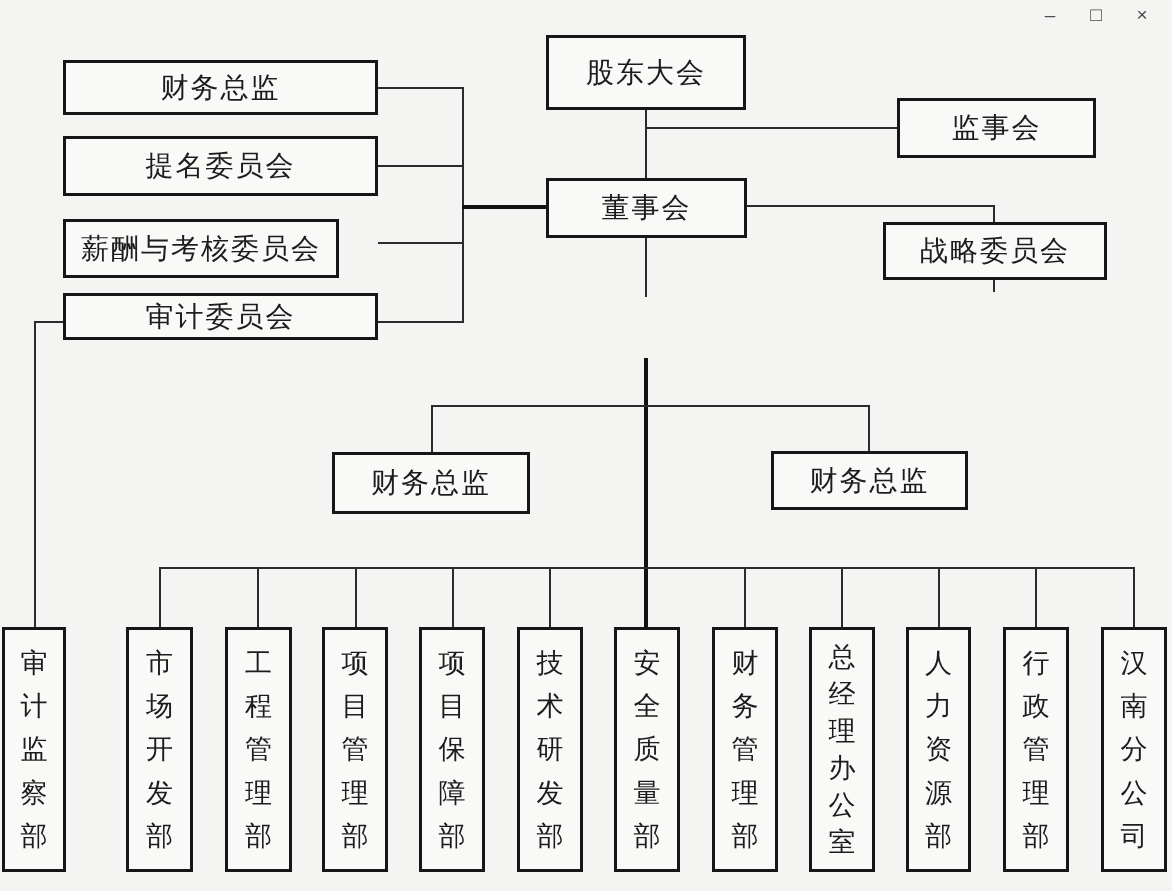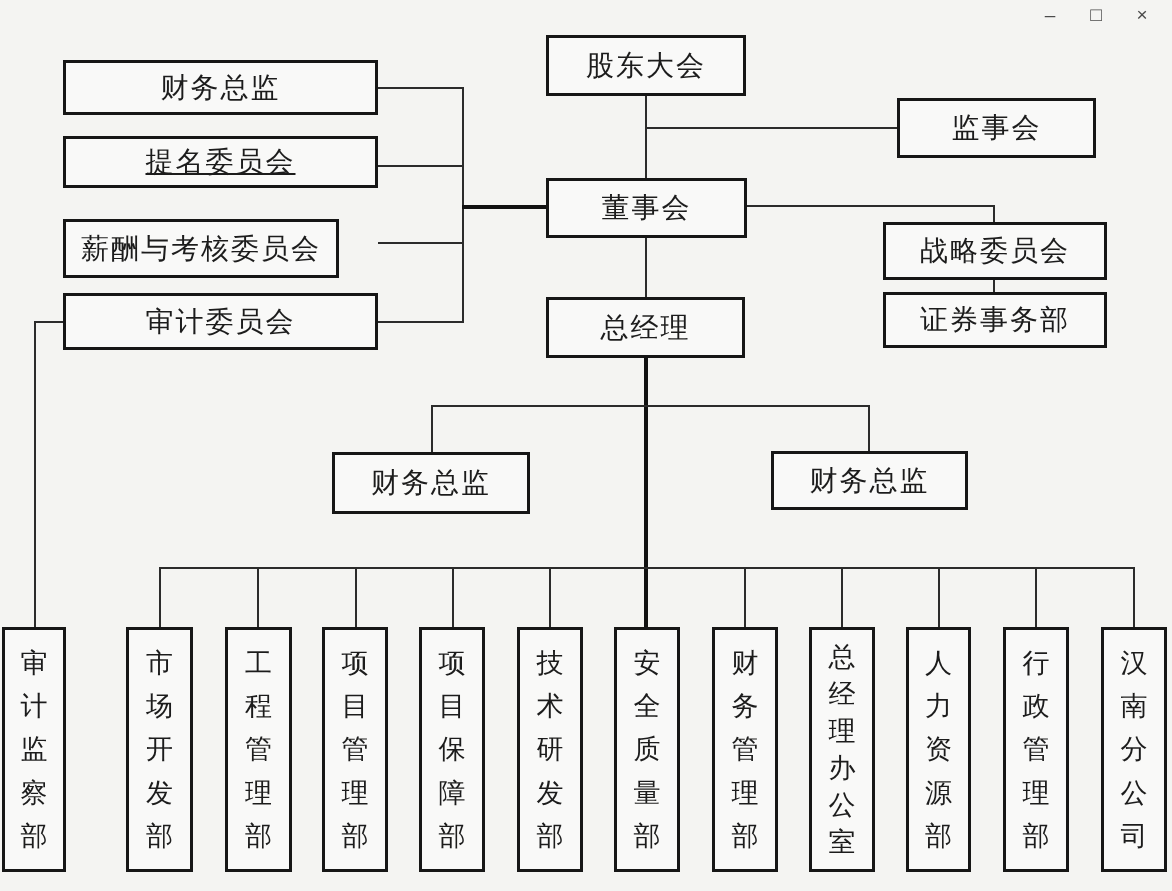--- a/index.html
+++ b/index.html
@@ -100,32 +100,30 @@
   <div class="ln" style="left:549px; top:567px; width:2px; height:60px;"></div>
   <div class="ln" style="left:744px; top:567px; width:2px; height:60px;"></div>
   <div class="ln" style="left:841px; top:567px; width:2px; height:60px;"></div>
   <div class="ln" style="left:938px; top:567px; width:2px; height:60px;"></div>
   <div class="ln" style="left:1035px; top:567px; width:2px; height:60px;"></div>
   <div class="ln" style="left:1133px; top:567px; width:2px; height:60px;"></div>
 
   <div class="ln" style="left:35px; top:321px; width:28px; height:2px;"></div>
   <div class="ln" style="left:34px; top:321px; width:2px; height:306px;"></div>
 
-  <div class="node" style="left:546px; top:35px; width:200px; height:61px;">股东大会</div>
+  <div class="node" style="left:546px; top:35px; width:200px; height:75px;">股东大会</div>
   <div class="node" style="left:546px; top:178px; width:201px; height:60px;">董事会</div>
   <div class="node" style="left:897px; top:98px; width:199px; height:60px;">监事会</div>
   <div class="node" style="left:883px; top:222px; width:224px; height:58px;">战略委员会</div>
-  <div class="node" style="left:883px; top:292px; width:224px; height:56px;">证券事务部</div>
 
   <div class="node" style="left:63px; top:60px; width:315px; height:55px;">财务总监</div>
-  <div class="node" style="left:63px; top:136px; width:315px; height:52px;text-decoration:underline;">提名委员会</div>
+  <div class="node" style="left:63px; top:136px; width:315px; height:60px;">提名委员会</div>
   <div class="node" style="left:63px; top:219px; width:276px; height:59px;">薪酬与考核委员会</div>
-  <div class="node" style="left:63px; top:293px; width:315px; height:57px;">审计委员会</div>
-
-  <div class="node" style="left:546px; top:297px; width:199px; height:61px;">总经理</div>
+  <div class="node" style="left:63px; top:293px; width:315px; height:47px;">审计委员会</div>
+
   <div class="node" style="left:332px; top:452px; width:198px; height:62px;">财务总监</div>
   <div class="node" style="left:771px; top:451px; width:197px; height:59px;">财务总监</div>
 
   <div class="vnode" style="left:2px;   width:64px;">
       <span>审</span>
       <span>计</span>
       <span>监</span>
       <span>察</span>
       <span>部</span>
     </div>

